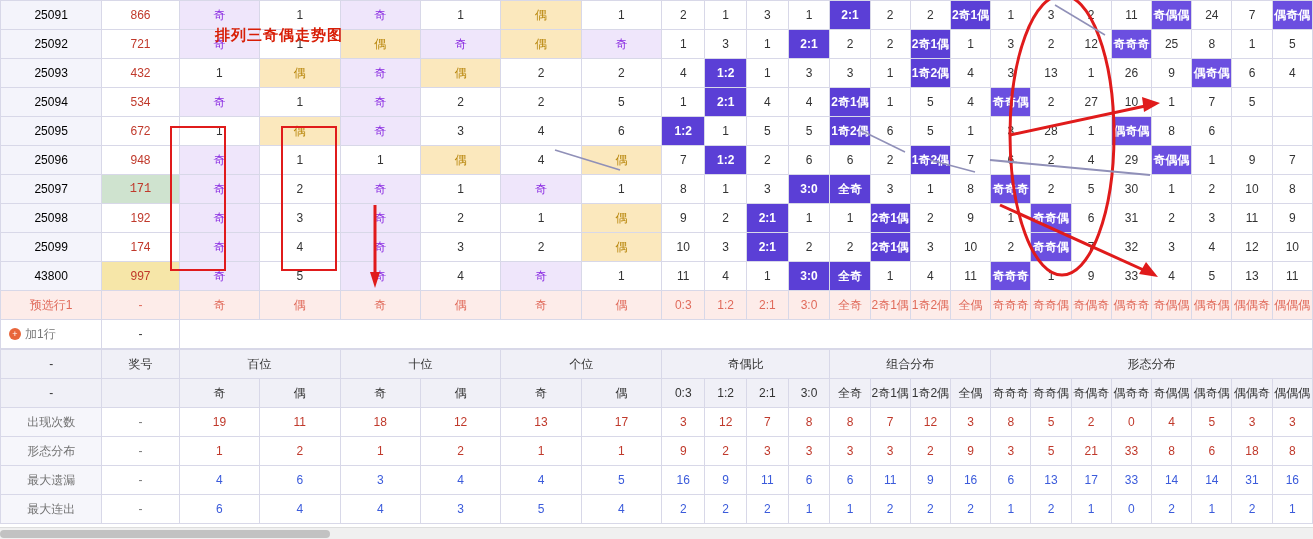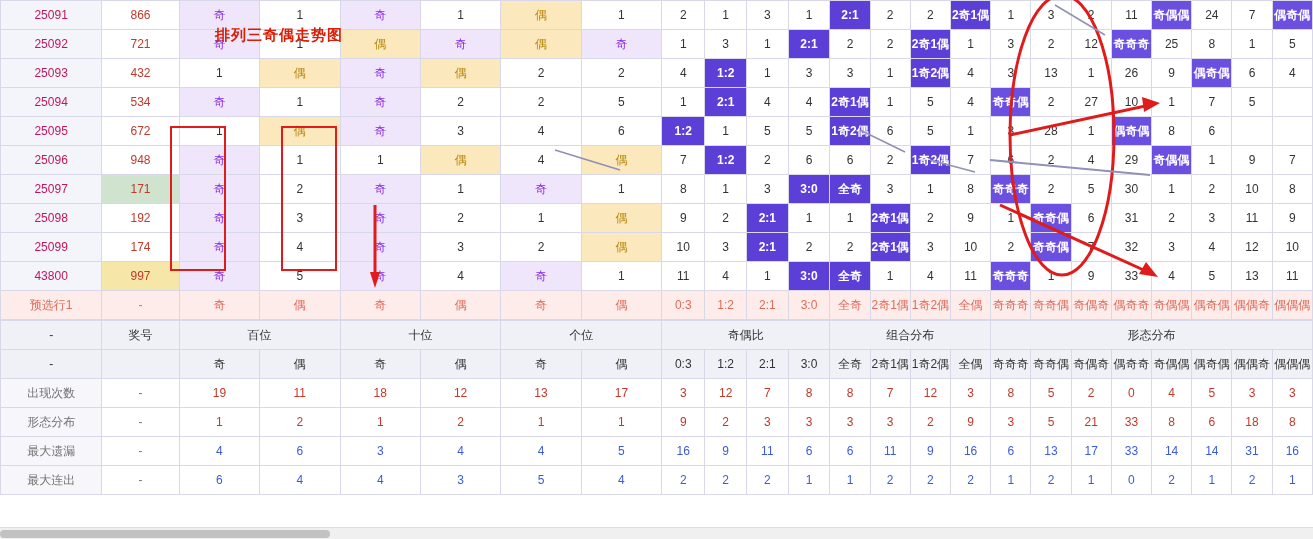--- a/index.html
+++ b/index.html
@@ -12,23 +12,23 @@
     color:#333;
     overflow:hidden;
     position:relative;
   }
   table { border-collapse:collapse; table-layout:fixed; }
   td, th { border:1px solid #d8d8e8; text-align:center; vertical-align:middle; padding:0; font-weight:normal; }
 
   
   #trend { width:1313px; }
   #trend td { height:29px; font-size:12px; }
-  .c-issue { background:#f4f4fb; color:#be185d;text-align:center; }
+  .c-issue { background:#f4f4fb; color:#000000;text-align:center; }
   .c-num   { background:#fff; color:#c0392b; }
-  .c-num.green { background:#cfe3cf; color:#c0392b; }
+  .c-num.green { background:#cfe3cf; color:#c0392b;font-family:Liberation Mono, monospace; }
   .c-num.gold  { background:#f6e6a8; color:#c0392b; }
   .cell-j { color:#8a2be2; background:#efe6fb; }   
   .cell-o { color:#b8860b; background:#fbe8bd; }   
   .cell-plain { background:#fff; color:#333; }
   .badge-purple { background:#5b3fd6; color:#fff; font-weight:bold; }
   .badge-purple2 { background:#6b4fe0; color:#fff; font-weight:bold; }
   .empty { background:#fff; }
 
   
   .pre-row td { background:#fdece9; color:#e06a5a; height:27px; }
@@ -383,20 +383,25 @@
         <td>全偶</td>
         <td>奇奇奇</td>
         <td>奇奇偶</td>
         <td>奇偶奇</td>
         <td>偶奇奇</td>
         <td>奇偶偶</td>
         <td>偶奇偶</td>
         <td>偶偶奇</td>
         <td>偶偶偶</td>
       </tr>
+      <tr class="add-row">
+        <td class="add-cell"><span class="add-dot">+</span><span>加1行</span></td>
+        <td>-</td>
+        <td colspan="22"></td>
+      </tr>
     </tbody>
 </table>
 
 <table id="stats">
   <colgroup>
     <col style="width:68px">
       <col style="width:52px">
     <col style="width:54px">
       <col style="width:54px">
     <col style="width:54px">

